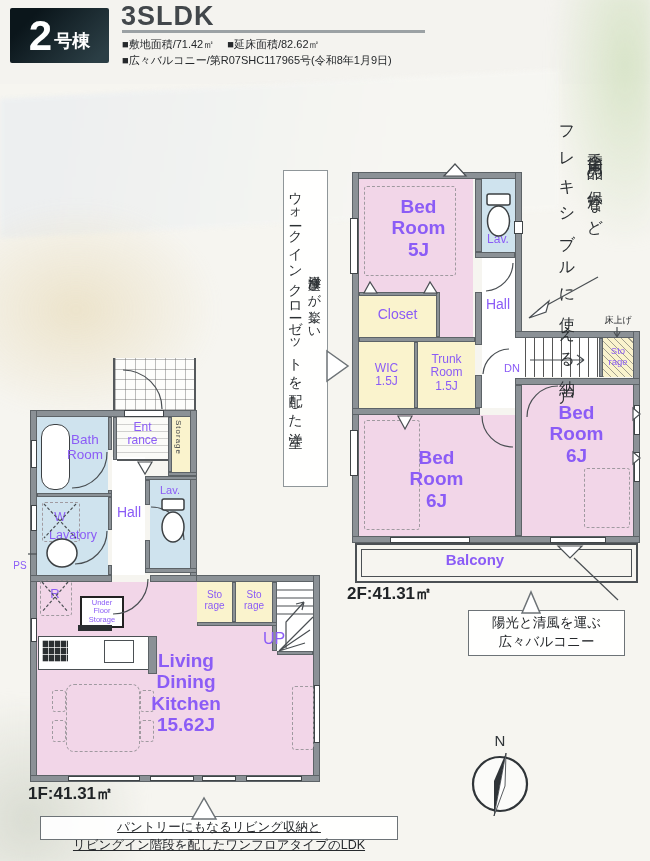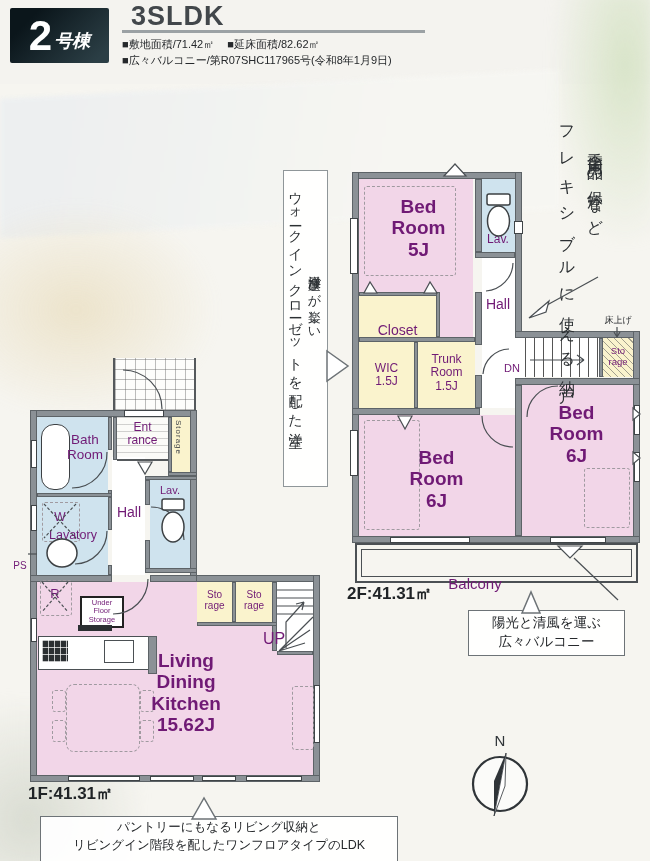--- a/index.html
+++ b/index.html
@@ -4,21 +4,21 @@
 <style>
   html,body{margin:0;padding:0;}
   body{width:650px;height:861px;position:relative;overflow:hidden;
        background:#f6f5f0;font-family:"Liberation Sans",sans-serif;}
   .abs{position:absolute;}
   .bgp{position:absolute;pointer-events:none;}
   .wall{position:absolute;background:#8b9196;box-shadow:inset 0 0 0 1px #5d6367;}
   .room{position:absolute;}
   .gap{position:absolute;background:#fff;}
   .win{position:absolute;background:#fff;border:1px solid #3f4447;box-sizing:border-box;}
-  .lbl{position:absolute;font-weight:700;color:#701a75;text-align:center;
+  .lbl{position:absolute;font-weight:700;color:#8b5cf6;text-align:center;
        white-space:pre-line;line-height:1.12;}
   .lbl-r{font-weight:400;}
   .dash{position:absolute;border:1.5px dashed #a09aa0;border-radius:3px;}
   .vtext{position:absolute;writing-mode:vertical-rl;text-orientation:upright;
          color:#2c3033;white-space:nowrap;}
   .vlat{position:absolute;writing-mode:vertical-rl;color:#45494c;white-space:nowrap;}
   .callout{position:absolute;background:rgba(255,255,255,.93);border:1.5px solid #6d7377;
            box-sizing:border-box;text-align:center;color:#26292c;white-space:pre-line;}
   .stairsV{position:absolute;background:#fff;
            background-image:repeating-linear-gradient(90deg,#555 0,#555 1px,transparent 1px,transparent 9px);}
@@ -35,23 +35,23 @@
 <body>
 
 <div class="bgp" style="left:0;top:0;width:650px;height:84px;background:#f4f3ef;"></div>
 <div class="bgp" style="left:0;top:84px;width:560px;height:140px;background:linear-gradient(100deg,#eceff1 10%,#f7f7f3 70%);transform:skewY(-3deg);opacity:.85;filter:blur(2px);"></div>
 <div class="bgp" style="left:-20px;top:200px;width:240px;height:220px;background:radial-gradient(ellipse at 40% 50%,#eadfc2 0%,rgba(234,223,194,0) 70%);filter:blur(6px);opacity:.8;"></div>
 <div class="bgp" style="left:555px;top:-10px;width:100px;height:250px;background:radial-gradient(ellipse at 70% 30%,#d8e4c8 0%,rgba(216,228,200,0) 75%);filter:blur(7px);"></div>
 <div class="bgp" style="left:-20px;top:700px;width:160px;height:170px;background:radial-gradient(ellipse at 30% 70%,#d9dcd2 0%,rgba(217,220,210,0) 75%);filter:blur(7px);"></div>
 
 <div class="abs" style="left:10px;top:8px;width:99px;height:55px;background:linear-gradient(135deg,#0b161b 20%,#2b3e45 90%);border-radius:2px;color:#fff;display:flex;align-items:center;justify-content:center;">
   <span style="font-size:42px;font-weight:700;line-height:1;">2</span>
-  <span style="font-size:18px;font-weight:700;margin:12px 0 2px 2px;font-style:italic;">号棟</span>
-</div>
-<div class="lbl" style="left:121px;top:1px;width:200px;text-align:left;font-size:27px;letter-spacing:1px;color:#42474b;margin-left:10px;">3SLDK</div>
+  <span style="font-size:18px;font-weight:700;margin:12px 0 2px 2px;">号棟</span>
+</div>
+<div class="lbl" style="left:121px;top:1px;width:200px;text-align:left;font-size:27px;letter-spacing:1px;color:#42474b;">3SLDK</div>
 <div class="abs" style="left:122px;top:30px;width:303px;height:3px;background:#9ba1a4;"></div>
 <div class="abs" style="left:122px;top:37px;font-size:11px;color:#25282b;">
   <span>■敷地面積/71.42㎡</span>
   <span style="margin-left:10px;">■延床面積/82.62㎡</span>
 </div>
 <div class="abs" style="left:122px;top:53px;font-size:11px;color:#25282b;">
   <span>■広々バルコニー/第R07SHC117965号(令和8年1月9日)</span>
 </div>
 
 <div class="room" style="left:359px;top:179px;width:114px;height:158px;background:#f2d6e8;"></div>
@@ -98,38 +98,38 @@
 <div class="dash" style="left:584px;top:468px;width:44px;height:58px;"></div>
 
 <div class="abs" style="left:355px;top:543px;width:283px;height:40px;border:2px solid #4b5054;box-sizing:border-box;">
   <div style="position:absolute;left:4px;top:4px;right:4px;bottom:4px;border:1px solid #4b5054;"></div>
 </div>
 
 <div class="lbl" style="left:376px;top:196px;width:85px;font-size:19px;">Bed
 Room
 5J</div>
 <div class="lbl lbl-r" style="left:479px;top:233px;width:38px;font-size:12px;">Lav.</div>
-<div class="lbl lbl-r" style="left:361px;top:307px;width:73px;font-size:14px;margin-top:16px;">Closet</div>
+<div class="lbl lbl-r" style="left:361px;top:307px;width:73px;font-size:14px;">Closet</div>
 <div class="lbl lbl-r" style="left:477px;top:297px;width:42px;font-size:14px;">Hall</div>
 <div class="lbl lbl-r" style="left:359px;top:362px;width:55px;font-size:12px;">WIC
 1.5J</div>
 <div class="lbl lbl-r" style="left:418px;top:353px;width:57px;font-size:12px;">Trunk
 Room
 1.5J</div>
 <div class="lbl lbl-r" style="left:500px;top:362px;width:24px;font-size:11px;">DN</div>
 <div class="lbl lbl-r" style="left:603px;top:346px;width:30px;font-size:9.5px;">Sto
 rage</div>
 <div class="lbl lbl-r" style="left:598px;top:315px;width:40px;font-size:9px;color:#26292c;">床上げ</div>
 <div class="lbl" style="left:394px;top:447px;width:85px;font-size:19px;">Bed
 Room
 6J</div>
 <div class="lbl" style="left:534px;top:402px;width:85px;font-size:19px;">Bed
 Room
 6J</div>
-<div class="lbl lbl-r" style="left:420px;top:576px;width:110px;font-size:15px;">Balcony</div>
+<div class="lbl lbl-r" style="left:420px;top:552px;width:110px;font-size:15px;font-weight:bold;">Balcony</div>
 <div class="lbl" style="left:347px;top:584px;width:120px;text-align:left;font-size:17px;color:#1f2326;">2F:41.31㎡</div>
 
 <div class="tiles" style="left:115px;top:358px;width:79px;height:52px;"></div>
 <div class="abs" style="left:113px;top:358px;width:2px;height:52px;background:#55595c;"></div>
 <div class="abs" style="left:194px;top:358px;width:2px;height:52px;background:#55595c;"></div>
 
 <div class="room" style="left:37px;top:417px;width:71px;height:76px;background:#cfe3ee;"></div>
 <div class="stripes" style="left:117px;top:417px;width:51px;height:43px;"></div>
 <div class="room" style="left:172px;top:417px;width:18px;height:55px;background:#faf3cd;"></div>
 <div class="room" style="left:112px;top:457px;width:33px;height:118px;background:#fff;"></div>
@@ -219,21 +219,21 @@
 
 <div class="callout" style="left:283px;top:170px;width:45px;height:317px;border-color:#8f9699;"></div>
 <div class="vtext" style="left:305px;top:266px;font-size:13px;letter-spacing:1px;">洋服選びが楽しい</div>
 <div class="vtext" style="left:287px;top:182px;font-size:14px;letter-spacing:2px;">ウォークインクローゼットを配した洋室</div>
 
 <div class="vtext" style="left:584px;top:140px;font-size:16px;letter-spacing:4px;">季節用品の保管など</div>
 <div class="vtext" style="left:556px;top:114px;font-size:16px;letter-spacing:9px;">フレキシブルに使える納戸</div>
 
 <div class="callout" style="left:468px;top:610px;width:157px;height:46px;font-size:13.5px;line-height:1.4;padding-top:3px;">陽光と清風を運ぶ
 広々バルコニー</div>
-<div class="callout" style="left:40px;top:816px;width:358px;height:46px;font-size:12.5px;line-height:1.42;padding-top:2px;">パントリーにもなるリビング収納と
+<div class="callout" style="left:40px;top:816px;width:358px;height:24px;font-size:12.5px;line-height:1.42;padding-top:2px;text-decoration:underline;">パントリーにもなるリビング収納と
 リビングイン階段を配したワンフロアタイプのLDK</div>
 
 <div class="lbl lbl-r" style="left:490px;top:733px;width:20px;font-size:15px;color:#2f3438;">N</div>
 
 <svg width="650" height="861" viewBox="0 0 650 861">
   <g stroke="#4a4f53" stroke-width="1.2" fill="none">
 
     <path d="M486,291 A29,29 0 0 0 513,263"></path>
     <path d="M483,374 A27,27 0 0 1 509,349"></path>
     <path d="M482,416 A31,31 0 0 0 513,447"></path>

